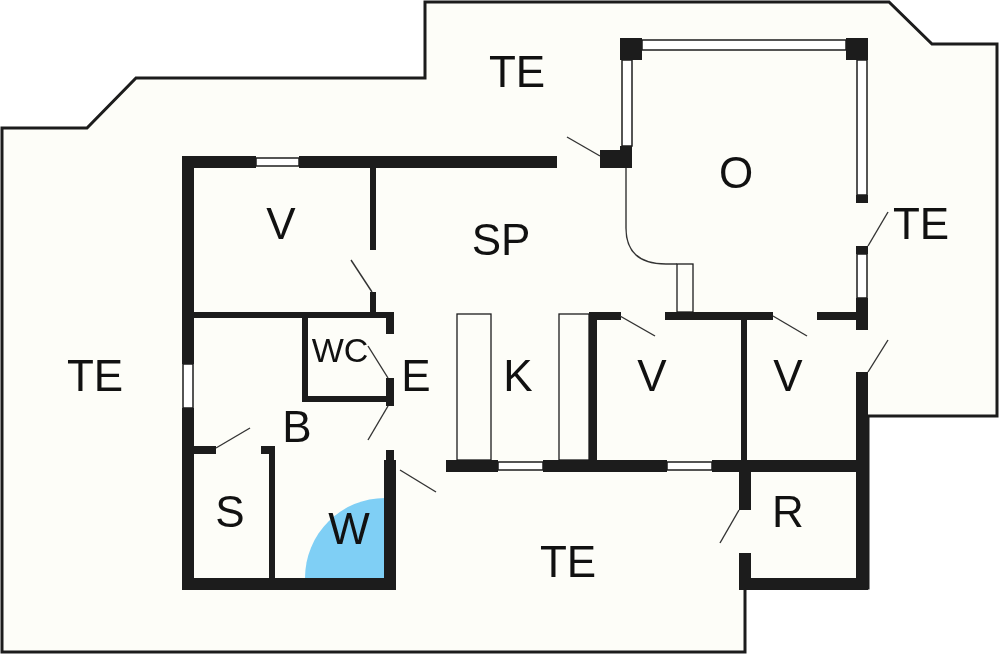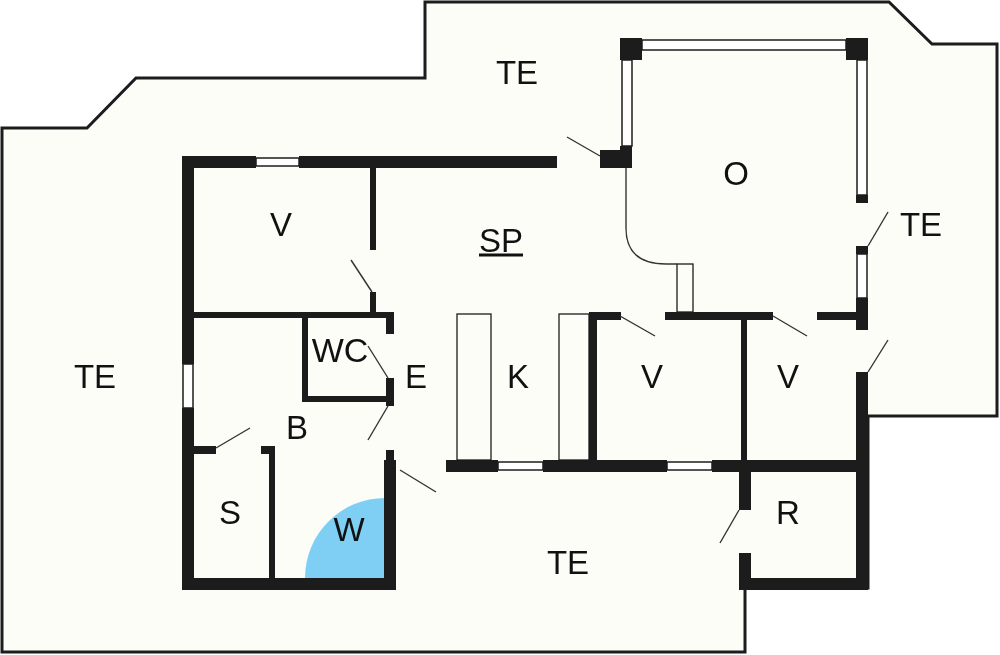--- a/index.html
+++ b/index.html
@@ -1,18 +1,18 @@
 <!DOCTYPE html>
 <html><head>
 <meta charset="utf-8">
 <style>
   html, body { margin:0; padding:0; background:#ffffff; }
   body { width:1000px; height:655px; overflow:hidden; position:relative; font-family:"Liberation Sans", sans-serif; }
   svg { position:absolute; left:0; top:0; }
-  .lbl { position:absolute; font-family:"Liberation Sans", sans-serif; color:#111; font-size:33px; line-height:1; transform:translate(-50%,-50%); white-space:nowrap; }
+  .lbl { position:absolute; font-family:"Liberation Sans", sans-serif; color:#111; font-size:44px; line-height:1; transform:translate(-50%,-50%); white-space:nowrap; }
   .lbl.sm { font-size:34px; }
 </style>
 </head>
 <body>
 
 <svg width="1000" height="655" viewBox="0 0 1000 655" xmlns="http://www.w3.org/2000/svg">
 
   <path d="M2,128 L87,128 L136,78 L425,78 L425,2 L889,2 L932,44 L997,44 L997,416 L868,416 L868,588 L745,588 L745,652 L2,652 Z" fill="#fdfdf8" stroke="#1c1c1c" stroke-width="3"></path>
 
   <path d="M184,158 L622,158 L622,40 L866,40 L866,316 L866,588 L745,588 L745,466 L392,466 L392,588 L184,588 Z" fill="#fdfdf8"></path>
@@ -101,21 +101,21 @@
     <path d="M626,168 L626,228 Q626,264 666,264 L677,264"></path>
   </g>
 </svg>
 
 <div>
   <div class="lbl" style="left:517px;top:72px;">TE</div>
   <div class="lbl" style="left:95px;top:376px;">TE</div>
   <div class="lbl" style="left:921px;top:224px;">TE</div>
   <div class="lbl" style="left:568px;top:562px;">TE</div>
   <div class="lbl" style="left:736px;top:173px;">O</div>
-  <div class="lbl" style="left:501px;top:240px;text-decoration:underline;">SP</div>
+  <div class="lbl" style="left:501px;top:240px;">SP</div>
   <div class="lbl" style="left:281px;top:224px;">V</div>
   <div class="lbl sm" style="left:340px;top:350px;">WC</div>
   <div class="lbl" style="left:416px;top:376px;">E</div>
   <div class="lbl" style="left:518px;top:376px;">K</div>
   <div class="lbl" style="left:652px;top:376px;">V</div>
   <div class="lbl" style="left:788px;top:376px;">V</div>
   <div class="lbl" style="left:297px;top:427px;">B</div>
   <div class="lbl" style="left:230px;top:512px;">S</div>
   <div class="lbl" style="left:349px;top:529px;">W</div>
   <div class="lbl" style="left:788px;top:512px;">R</div>

